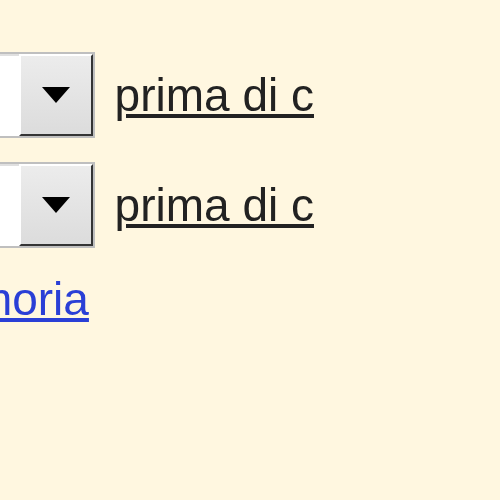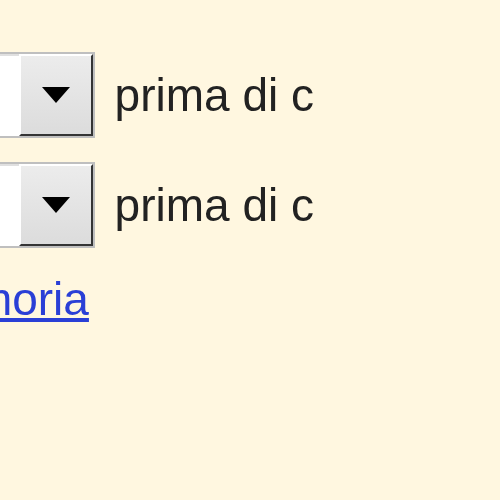--- a/index.html
+++ b/index.html
@@ -40,21 +40,21 @@
       background: linear-gradient(#ececec, #dcdcdc);
       border: 2px outset #fff;
       border-right-color: #888;
       border-bottom-color: #888;
       display: flex;
       align-items: center;
       justify-content: center;
       cursor: pointer;
     }
     .select-button svg { display: block; }
-    .after-text { white-space: nowrap; }
+    .after-text { white-space: nowrap; text-decoration: underline; }
     .link-row { margin-top: 20px; margin-left: -90px; }
     .link {
       color: #2a3fd6;
       text-decoration: underline;
       cursor: pointer;
       white-space: nowrap;
     }
   </style>
 </head>
 <body>

